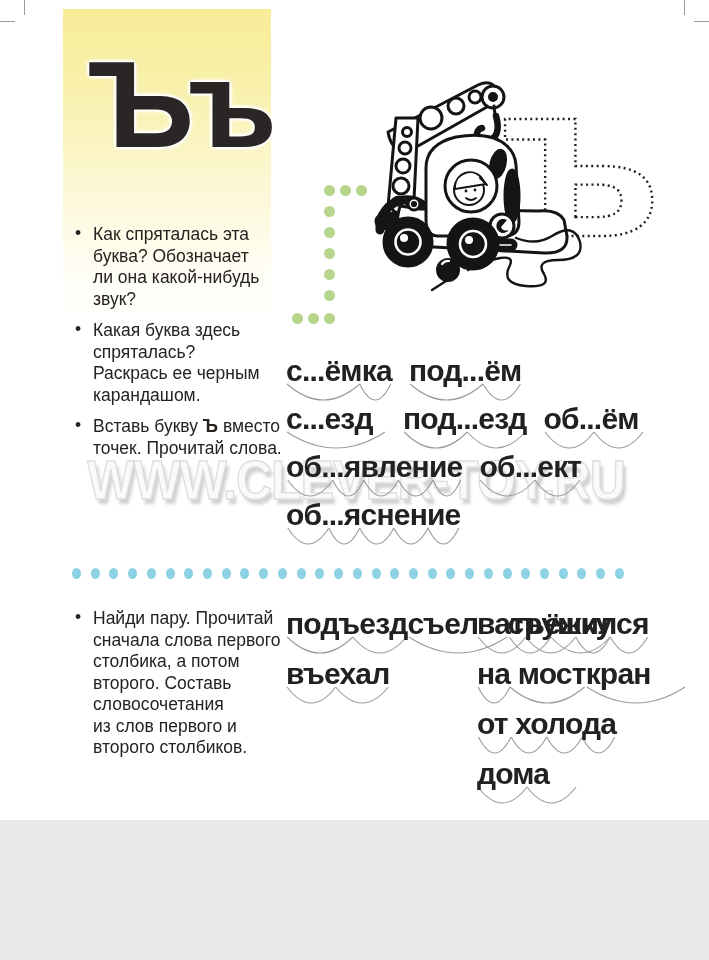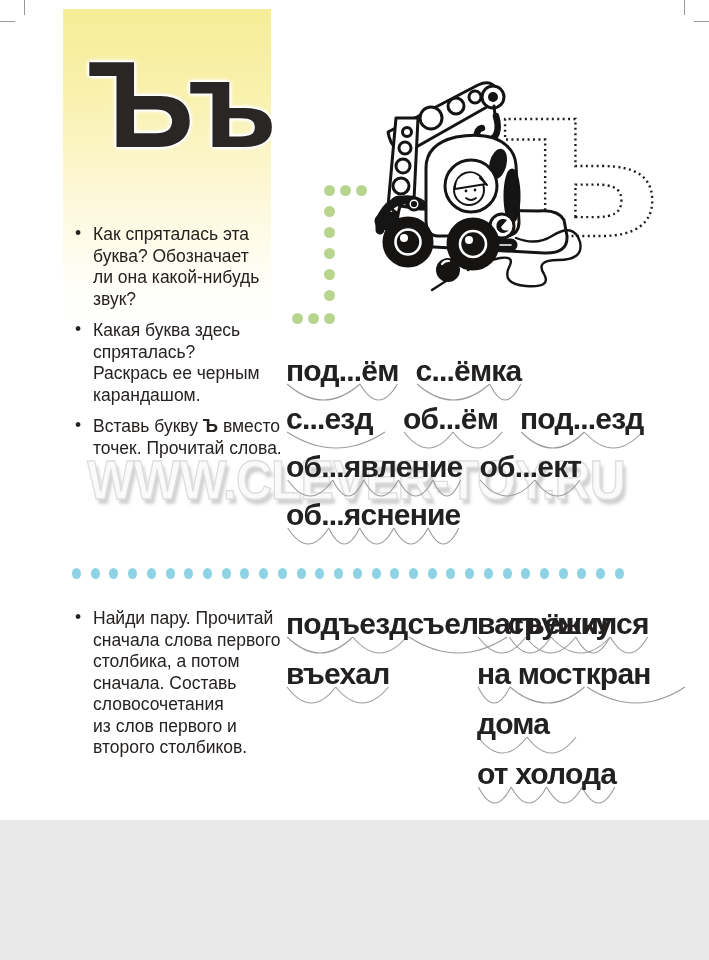--- a/index.html
+++ b/index.html
@@ -167,53 +167,53 @@
       </div>
       <div class="task">
         <span class="task-dot">•</span>
         <div class="task-text"><span>Вставь букву </span><b>Ъ</b><span> вместо</span><br><span>точек. Прочитай слова.</span></div>
       </div>
     </div>
 
   <div id="ex1-words">
       <div class="word-row">
         <div class="word-block">
+          <span class="word-text">с...ёмка</span>
+          <svg class="arcs" viewBox="0 0 100 18" preserveAspectRatio="none">
+            <path d="M 1.0 1 Q 35.3 33 69.6 1" vector-effect="non-scaling-stroke"></path>
+            <path d="M 69.6 1 Q 84.3 33 99.0 1" vector-effect="non-scaling-stroke"></path>
+          </svg>
+        </div>
+        <div class="word-block">
           <span class="word-text">под...ём</span>
           <svg class="arcs" viewBox="0 0 100 18" preserveAspectRatio="none">
             <path d="M 1.0 1 Q 33.3 33 65.7 1" vector-effect="non-scaling-stroke"></path>
             <path d="M 65.7 1 Q 82.3 33 99.0 1" vector-effect="non-scaling-stroke"></path>
           </svg>
         </div>
-        <div class="word-block">
-          <span class="word-text">с...ёмка</span>
-          <svg class="arcs" viewBox="0 0 100 18" preserveAspectRatio="none">
-            <path d="M 1.0 1 Q 35.3 33 69.6 1" vector-effect="non-scaling-stroke"></path>
-            <path d="M 69.6 1 Q 84.3 33 99.0 1" vector-effect="non-scaling-stroke"></path>
-          </svg>
-        </div>
       </div>
       <div class="word-row">
         <div class="word-block">
           <span class="word-text">с...езд</span>
           <svg class="arcs" viewBox="0 0 100 18" preserveAspectRatio="none">
             <path d="M 1.0 1 Q 50.0 33 99.0 1" vector-effect="non-scaling-stroke"></path>
+          </svg>
+        </div>
+        <div class="word-block">
+          <span class="word-text">под...езд</span>
+          <svg class="arcs" viewBox="0 0 100 18" preserveAspectRatio="none">
+            <path d="M 1.0 1 Q 26.5 33 52.0 1" vector-effect="non-scaling-stroke"></path>
+            <path d="M 52.0 1 Q 75.5 33 99.0 1" vector-effect="non-scaling-stroke"></path>
           </svg>
         </div>
         <div class="word-block">
           <span class="word-text">об...ём</span>
           <svg class="arcs" viewBox="0 0 100 18" preserveAspectRatio="none">
             <path d="M 1.0 1 Q 25.5 33 50.0 1" vector-effect="non-scaling-stroke"></path>
             <path d="M 50.0 1 Q 74.5 33 99.0 1" vector-effect="non-scaling-stroke"></path>
-          </svg>
-        </div>
-        <div class="word-block">
-          <span class="word-text">под...езд</span>
-          <svg class="arcs" viewBox="0 0 100 18" preserveAspectRatio="none">
-            <path d="M 1.0 1 Q 26.5 33 52.0 1" vector-effect="non-scaling-stroke"></path>
-            <path d="M 52.0 1 Q 75.5 33 99.0 1" vector-effect="non-scaling-stroke"></path>
           </svg>
         </div>
       </div>
       <div class="word-row">
         <div class="word-block">
           <span class="word-text">об...явление</span>
           <svg class="arcs" viewBox="0 0 100 18" preserveAspectRatio="none">
             <path d="M 1.0 1 Q 13.7 33 26.5 1" vector-effect="non-scaling-stroke"></path>
             <path d="M 26.5 1 Q 35.3 33 44.1 1" vector-effect="non-scaling-stroke"></path>
             <path d="M 44.1 1 Q 53.9 33 63.7 1" vector-effect="non-scaling-stroke"></path>
@@ -306,21 +306,21 @@
       <span class="blue-dot" style="background: rgb(142, 211, 227);"></span>
       <span class="blue-dot" style="background: rgb(142, 211, 227);"></span>
       <span class="blue-dot" style="background: rgb(142, 211, 227);"></span>
       <span class="blue-dot" style="background: rgb(142, 211, 227);"></span>
       <span class="blue-dot" style="background: rgb(142, 211, 227);"></span>
     </div>
 
   <div class="tasks" id="ex2-tasks">
       <div class="task">
         <span class="task-dot">•</span>
-        <div class="task-text"><span>Найди пару. Прочитай</span><br><span>сначала слова первого</span><br><span>столбика, а потом</span><br><span>сначала. Составь</span><br><span>словосочетания</span><br><span>из слов первого и</span><br><span>второго столбиков.</span></div>
+        <div class="task-text"><span>Найди пару. Прочитай</span><br><span>сначала слова первого</span><br><span>столбика, а потом</span><br><span>второго. Составь</span><br><span>словосочетания</span><br><span>из слов первого и</span><br><span>второго столбиков.</span></div>
       </div>
     </div>
   <div class="word-col" id="ex2-col1"><div class="word-block"><span class="word-text">подъезд</span><svg class="arcs" viewBox="0 0 100 18" preserveAspectRatio="none">
           <path d="M 1.0 1 Q 28.0 33 54.9 1" vector-effect="non-scaling-stroke"></path>
           <path d="M 54.9 1 Q 77.0 33 99.0 1" vector-effect="non-scaling-stroke"></path>
         </svg></div><div class="word-block"><span class="word-text">съел</span><svg class="arcs" viewBox="0 0 100 18" preserveAspectRatio="none">
           <path d="M 1.0 1 Q 50.0 33 99.0 1" vector-effect="non-scaling-stroke"></path>
         </svg></div><div class="word-block"><span class="word-text">съёжился</span><svg class="arcs" viewBox="0 0 100 18" preserveAspectRatio="none">
           <path d="M 1.0 1 Q 15.7 33 30.4 1" vector-effect="non-scaling-stroke"></path>
           <path d="M 30.4 1 Q 51.5 33 72.5 1" vector-effect="non-scaling-stroke"></path>
@@ -331,25 +331,25 @@
         </svg></div></div>
   <div class="word-col" id="ex2-col2"><div class="word-block"><span class="word-text">ватрушку</span><svg class="arcs" viewBox="0 0 100 18" preserveAspectRatio="none">
           <path d="M 1.0 1 Q 18.6 33 36.3 1" vector-effect="non-scaling-stroke"></path>
           <path d="M 36.3 1 Q 54.9 33 73.5 1" vector-effect="non-scaling-stroke"></path>
           <path d="M 73.5 1 Q 86.3 33 99.0 1" vector-effect="non-scaling-stroke"></path>
         </svg></div><div class="word-block"><span class="word-text">на мост</span><svg class="arcs" viewBox="0 0 100 18" preserveAspectRatio="none">
           <path d="M 1.0 1 Q 15.7 33 30.4 1" vector-effect="non-scaling-stroke"></path>
           <path d="M 30.4 1 Q 64.7 33 99.0 1" vector-effect="non-scaling-stroke"></path>
         </svg></div><div class="word-block"><span class="word-text">кран</span><svg class="arcs" viewBox="0 0 100 18" preserveAspectRatio="none">
           <path d="M 1.0 1 Q 50.0 33 99.0 1" vector-effect="non-scaling-stroke"></path>
-        </svg></div><div class="word-block"><span class="word-text">дома</span><svg class="arcs" viewBox="0 0 100 18" preserveAspectRatio="none">
-          <path d="M 1.0 1 Q 25.5 33 50.0 1" vector-effect="non-scaling-stroke"></path>
-          <path d="M 50.0 1 Q 74.5 33 99.0 1" vector-effect="non-scaling-stroke"></path>
         </svg></div><div class="word-block"><span class="word-text">от холода</span><svg class="arcs" viewBox="0 0 100 18" preserveAspectRatio="none">
           <path d="M 1.0 1 Q 12.8 33 24.5 1" vector-effect="non-scaling-stroke"></path>
           <path d="M 24.5 1 Q 37.3 33 50.0 1" vector-effect="non-scaling-stroke"></path>
           <path d="M 50.0 1 Q 62.7 33 75.5 1" vector-effect="non-scaling-stroke"></path>
           <path d="M 75.5 1 Q 87.2 33 99.0 1" vector-effect="non-scaling-stroke"></path>
+        </svg></div><div class="word-block"><span class="word-text">дома</span><svg class="arcs" viewBox="0 0 100 18" preserveAspectRatio="none">
+          <path d="M 1.0 1 Q 25.5 33 50.0 1" vector-effect="non-scaling-stroke"></path>
+          <path d="M 50.0 1 Q 74.5 33 99.0 1" vector-effect="non-scaling-stroke"></path>
         </svg></div></div>
 
   <div class="page-number">104</div>
 
 </div>
 
 </body></html>

